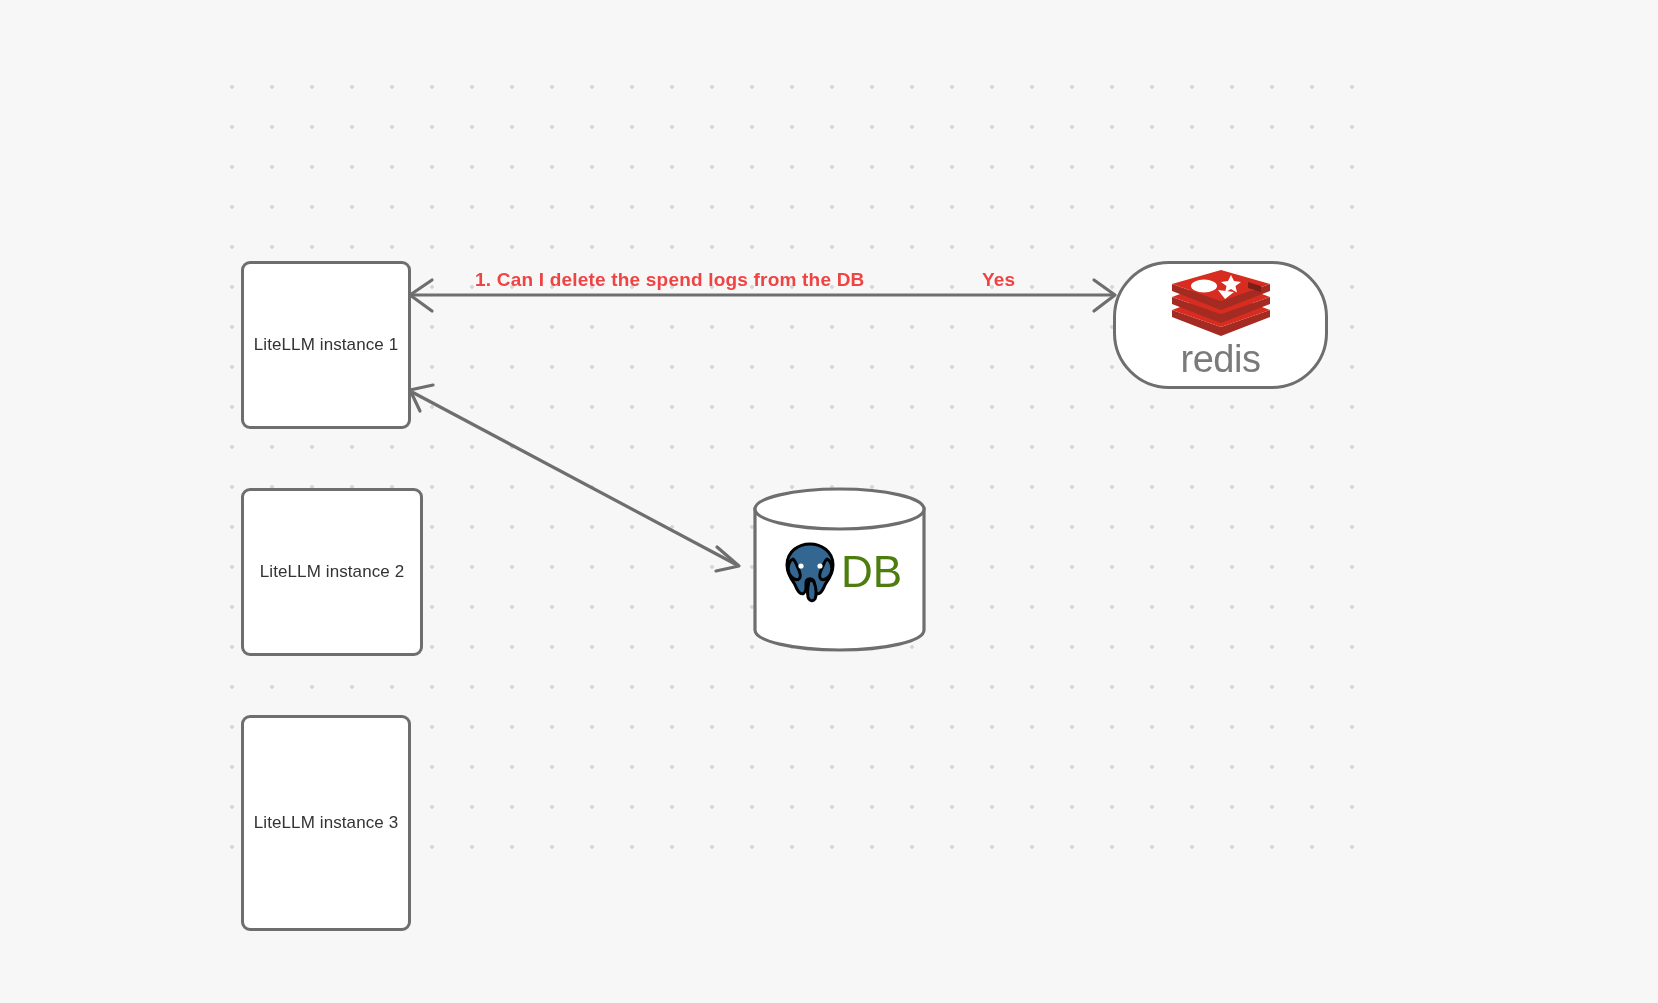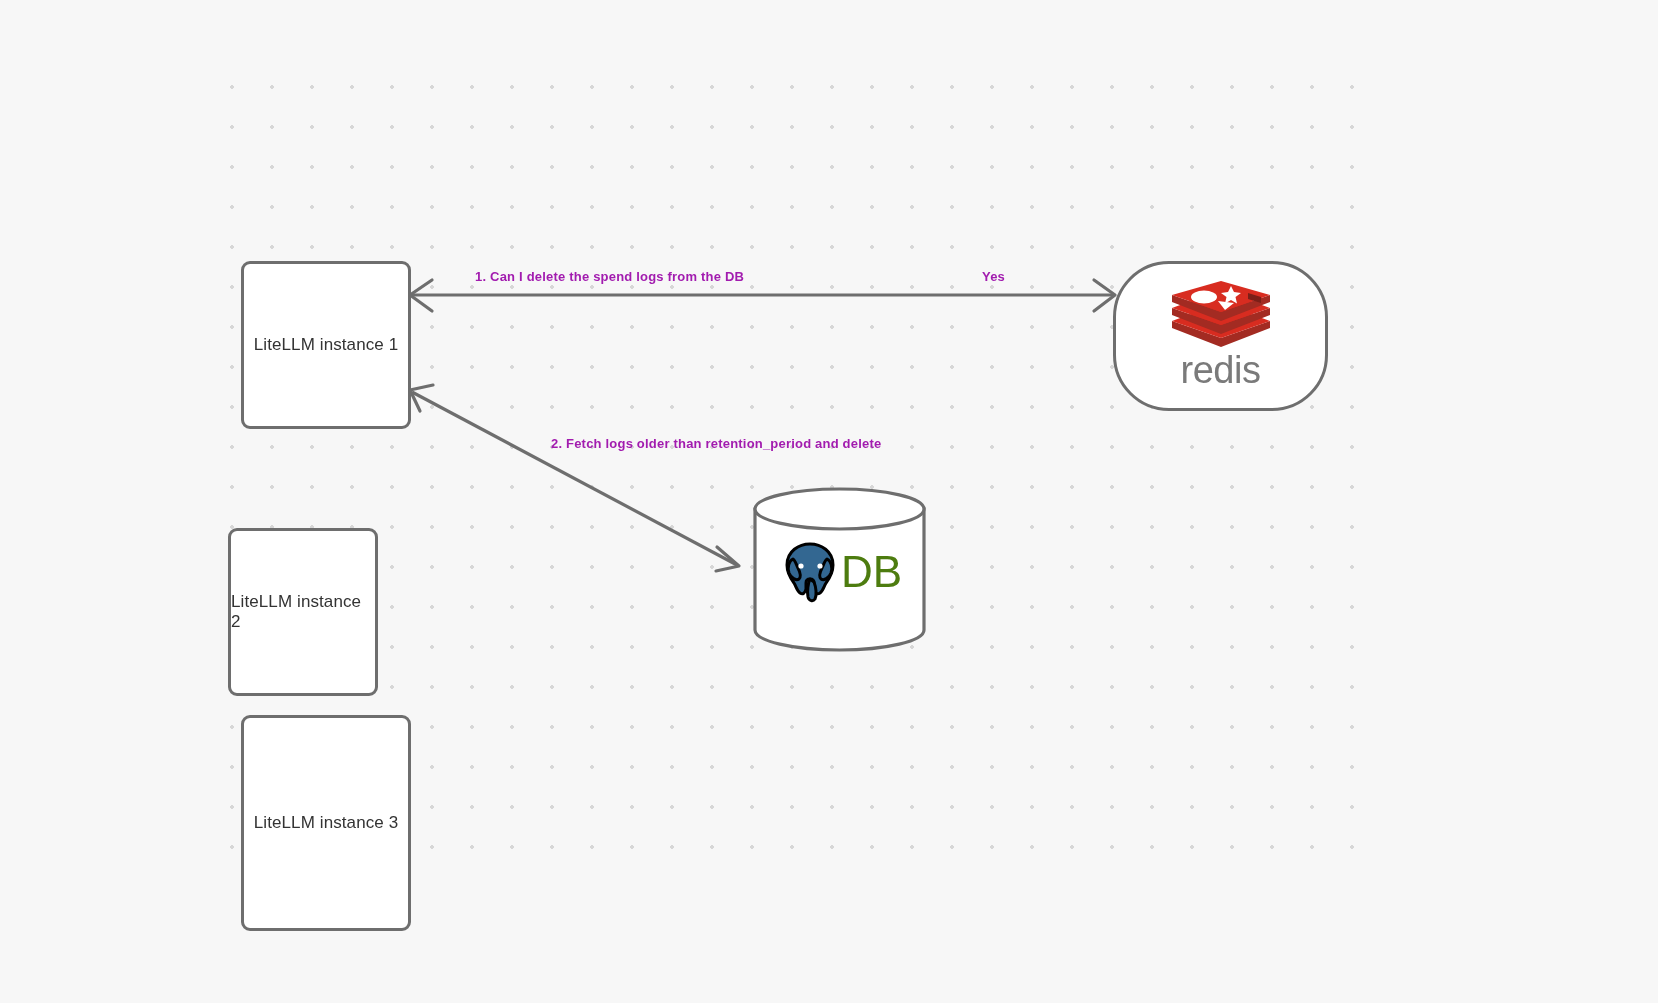--- a/index.html
+++ b/index.html
@@ -50,23 +50,23 @@
     display: flex;
     flex-direction: column;
     align-items: center;
     justify-content: center;
   }
   .db-node {
     position: absolute;
   }
   .edge-label {
     position: absolute;
-    font-size: 13px;
+    font-size: 19px;
     font-weight: bold;
-    color: #a21caf;
+    color: #ef4444;
     white-space: nowrap;
     letter-spacing: 0.2px;
   }
   svg.wires {
     position: absolute;
     left: 0;
     top: 0;
     width: 1658px;
     height: 1003px;
     pointer-events: none;
@@ -95,29 +95,29 @@
       <polyline points="433,385 410,390 420,411" fill="none" stroke="#6e6e6e" stroke-width="3.2" stroke-linecap="round" stroke-linejoin="round"></polyline>
 
       <polyline points="717,547 739,566 716,571" fill="none" stroke="#6e6e6e" stroke-width="3.2" stroke-linecap="round" stroke-linejoin="round"></polyline>
     </g>
   </svg>
 
   <div class="node-box" style="left:241px; top:261px; width:170px; height:168px;">
     <span class="node-label">LiteLLM instance 1</span>
   </div>
 
-  <div class="node-box" style="left:228px; top:488px; width:150px; height:168px;margin-top:40px;">
+  <div class="node-box" style="left:241px; top:488px; width:182px; height:168px;">
     <span class="node-label">LiteLLM instance 2</span>
   </div>
 
   <div class="node-box" style="left:241px; top:715px; width:170px; height:216px;">
     <span class="node-label">LiteLLM instance 3</span>
   </div>
 
-  <div class="redis-node" style="left:1113px; top:261px; width:215px; height:150px;">
+  <div class="redis-node" style="left:1113px; top:261px; width:215px; height:128px;">
     <span style="display:block; line-height:0;">
       <svg width="106" height="66" viewBox="0 0 106 66">
 
         <path d="M4 47 L53 66 L102 47 L102 40 L53 57 L4 40 Z" fill="#a32b22"></path>
         <path d="M4 40 L53 22 L102 40 L53 57 Z" fill="#d82c20"></path>
 
         <path d="M4 34 L53 53 L102 34 L102 27 L53 44 L4 27 Z" fill="#a32b22"></path>
         <path d="M4 27 L53 9 L102 27 L53 44 Z" fill="#d82c20"></path>
 
         <path d="M4 21 L53 40 L102 21 L102 14 L53 31 L4 14 Z" fill="#a32b22"></path>
@@ -154,15 +154,14 @@
         </svg>
       </span>
       <span style="font-size:44px; color:#4d7c0f; letter-spacing:0px; margin-left:-2px;">DB</span>
     </div>
   </div>
 
   <div class="edge-label" style="left:475px; top:269px;">1.  Can I delete the spend logs from the DB</div>
 
   <div class="edge-label" style="left:966px; top:269px;margin-left:16px;">Yes</div>
 
-  <div class="edge-label" style="left:551px; top:436px;">2.  Fetch logs older than retention_period and delete</div>
 
 </div>
 
 </body></html>

